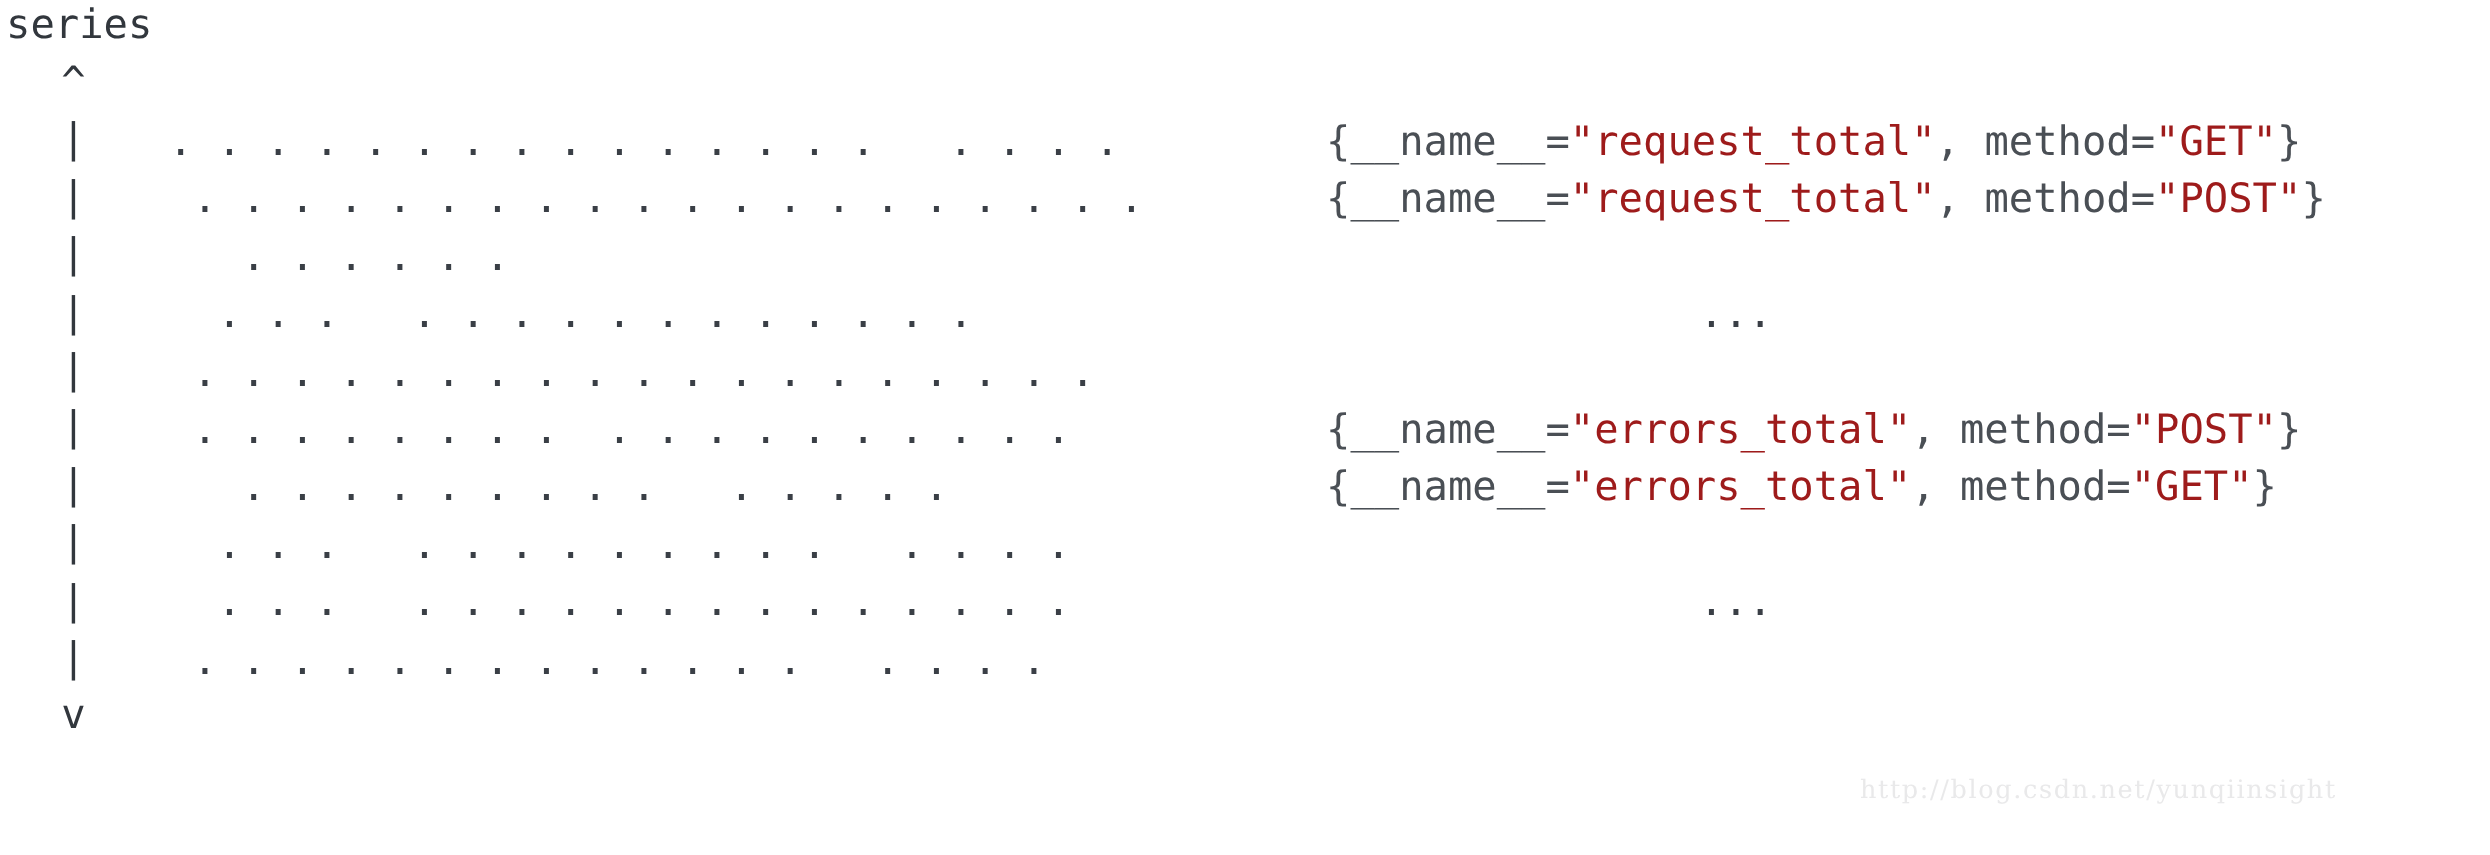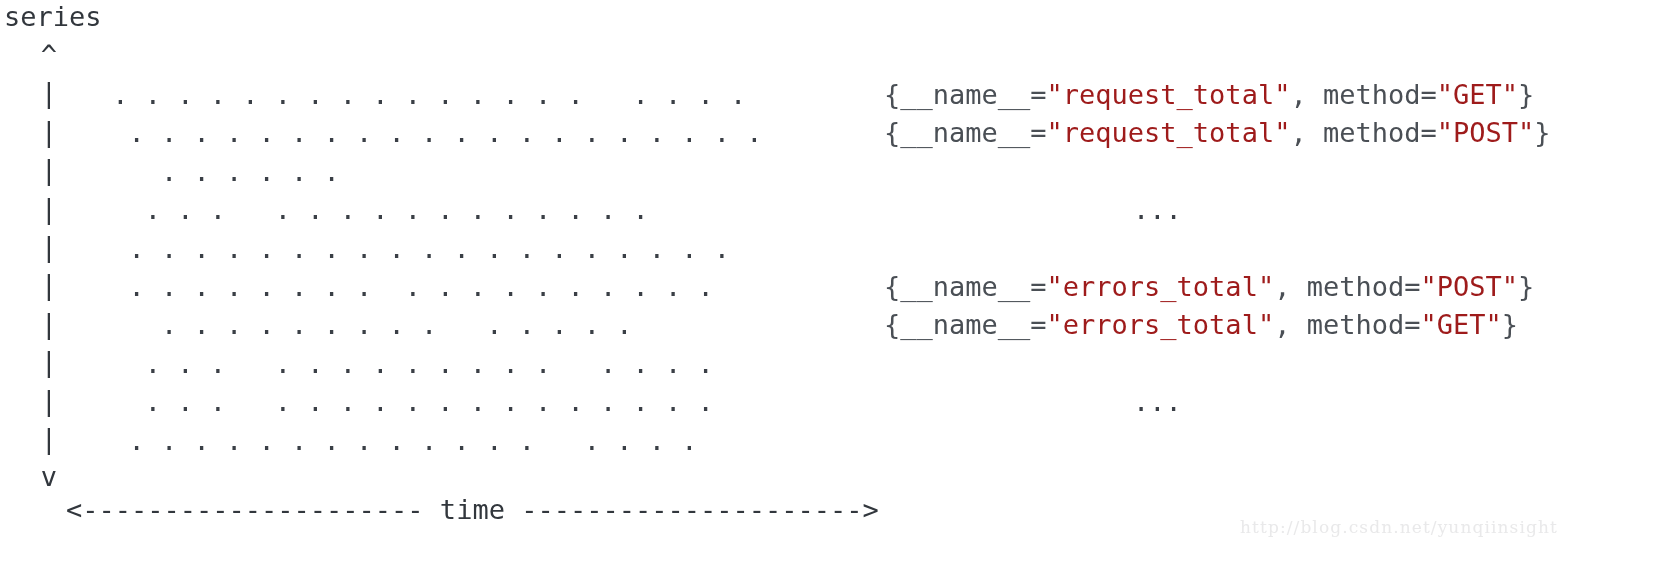--- a/index.html
+++ b/index.html
@@ -86,19 +86,18 @@
 <body>
 
 <div class="canvas">
 
   <div class="abs title">series</div>
 
   <div class="axis-col"><div>^</div><div>|</div><div>|</div><div>|</div><div>|</div><div>|</div><div>|</div><div>|</div><div>|</div><div>|</div><div>|</div><div>v</div></div>
 
   <div class="grid"><div class="row"> . . . . . . . . . . . . . . .   . . . .</div><div class="row">  . . . . . . . . . . . . . . . . . . . .</div><div class="row">    . . . . . .</div><div class="row">   . . .   . . . . . . . . . . . .</div><div class="row">  . . . . . . . . . . . . . . . . . . .</div><div class="row">  . . . . . . . .  . . . . . . . . . .</div><div class="row">    . . . . . . . . .   . . . . .</div><div class="row">   . . .   . . . . . . . . .   . . . .</div><div class="row">   . . .   . . . . . . . . . . . . . .</div><div class="row">  . . . . . . . . . . . . .   . . . .</div></div>
 
-  <div class="timeaxis">&lt;--------------------- time ---------------------&gt;</div>
 
   <div class="labels"><div class="lrow"><span>{__name__=</span><span class="str">"request_total"</span><span>, method=</span><span class="str">"GET"</span><span>}</span></div><div class="lrow"><span>{__name__=</span><span class="str">"request_total"</span><span>, method=</span><span class="str">"POST"</span><span>}</span></div><div class="lrow blank"> </div><div class="lrow"><span class="ellipsis">...</span></div><div class="lrow blank"> </div><div class="lrow"><span>{__name__=</span><span class="str">"errors_total"</span><span>, method=</span><span class="str">"POST"</span><span>}</span></div><div class="lrow"><span>{__name__=</span><span class="str">"errors_total"</span><span>, method=</span><span class="str">"GET"</span><span>}</span></div><div class="lrow blank"> </div><div class="lrow"><span class="ellipsis">...</span></div><div class="lrow blank"> </div></div>
 
   <div class="watermark">http://blog.csdn.net/yunqiinsight</div>
 
 </div>
 
 </body></html>

